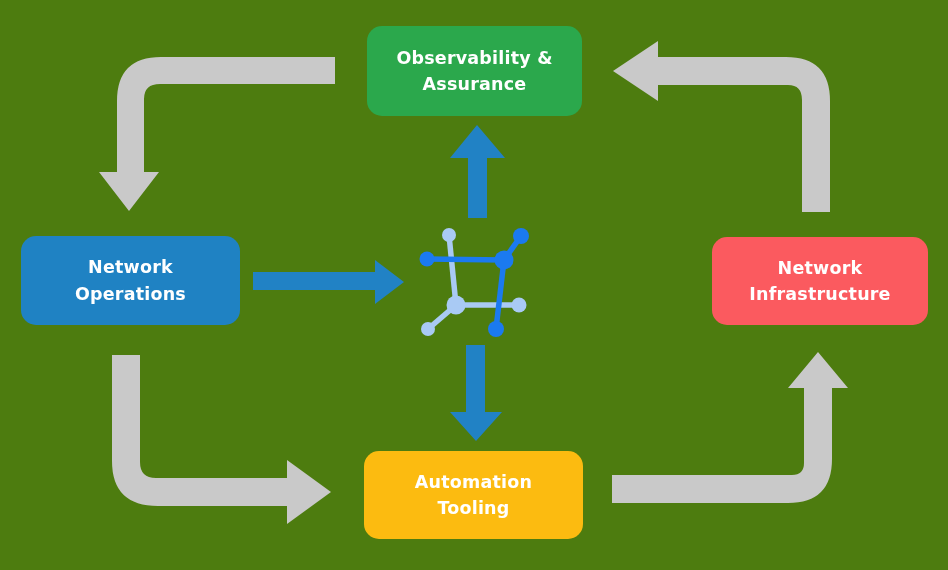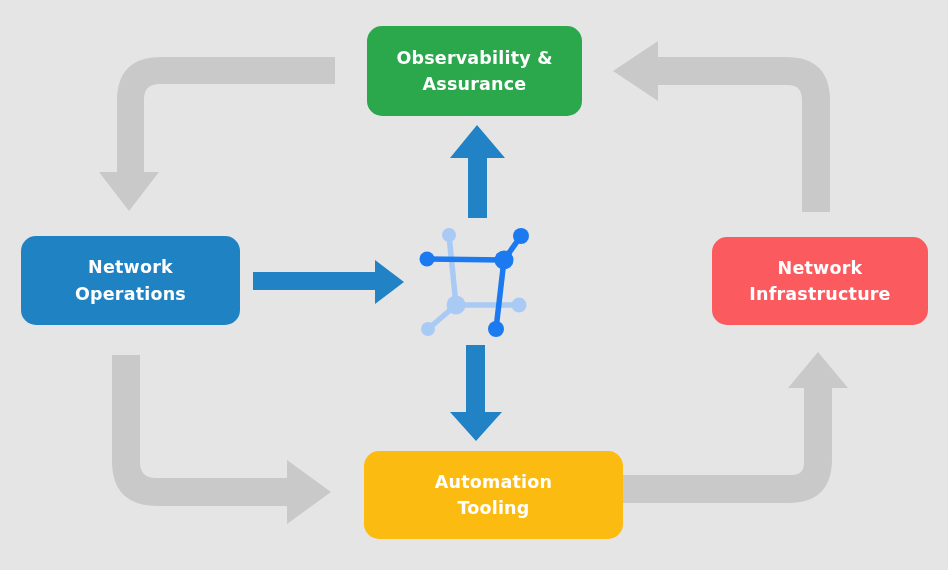--- a/index.html
+++ b/index.html
@@ -23,26 +23,26 @@
     text-align: center;
     font-size: 17.5px;
     font-weight: 600;
     line-height: 1.5;
     letter-spacing: 0.2px;
   }
   .node-label { white-space: pre-line; }
   #node-observability   { left: 367px; top: 26px;  width: 215px; height: 90px; }
   #node-operations      { left: 21px;  top: 236px; width: 219px; height: 89px; }
   #node-infrastructure  { left: 712px; top: 237px; width: 216px; height: 88px; }
-  #node-automation      { left: 364px; top: 451px; width: 259px; height: 88px; }
+  #node-automation      { left: 364px; top: 451px; width: 219px; height: 88px; }
 </style>
 </head>
 <body>
 
-<div class="canvas" style="background-color: #e5e5e5;">
+<div class="canvas" style="background-color: #4d7c0f;">
 
   <svg class="layer" width="948" height="570" viewBox="0 0 948 570">
 
     <path d="M 335 57 L 161 57 Q 117 57 117 101 L 117 172 L 99 172 L 129 211 L 159 172
              L 144 172 L 144 99 Q 144 84 160 84 L 335 84 Z" fill="#C9C9C9"></path>
     <path d="M 112 355 L 112 461 Q 112 506 158 506 L 287 506 L 287 524 L 331 492 L 287 460
              L 287 478 L 156 478 Q 140 478 140 462 L 140 355 Z" fill="#C9C9C9"></path>
     <path d="M 612 475 L 792 475 Q 804 475 804 463 L 804 388 L 788 388 L 818 352 L 848 388
              L 832 388 L 832 459 Q 832 503 788 503 L 612 503 Z" fill="#C9C9C9"></path>
     <path d="M 830 212 L 830 101 Q 830 57 786 57 L 658 57 L 658 41 L 613 71 L 658 101

